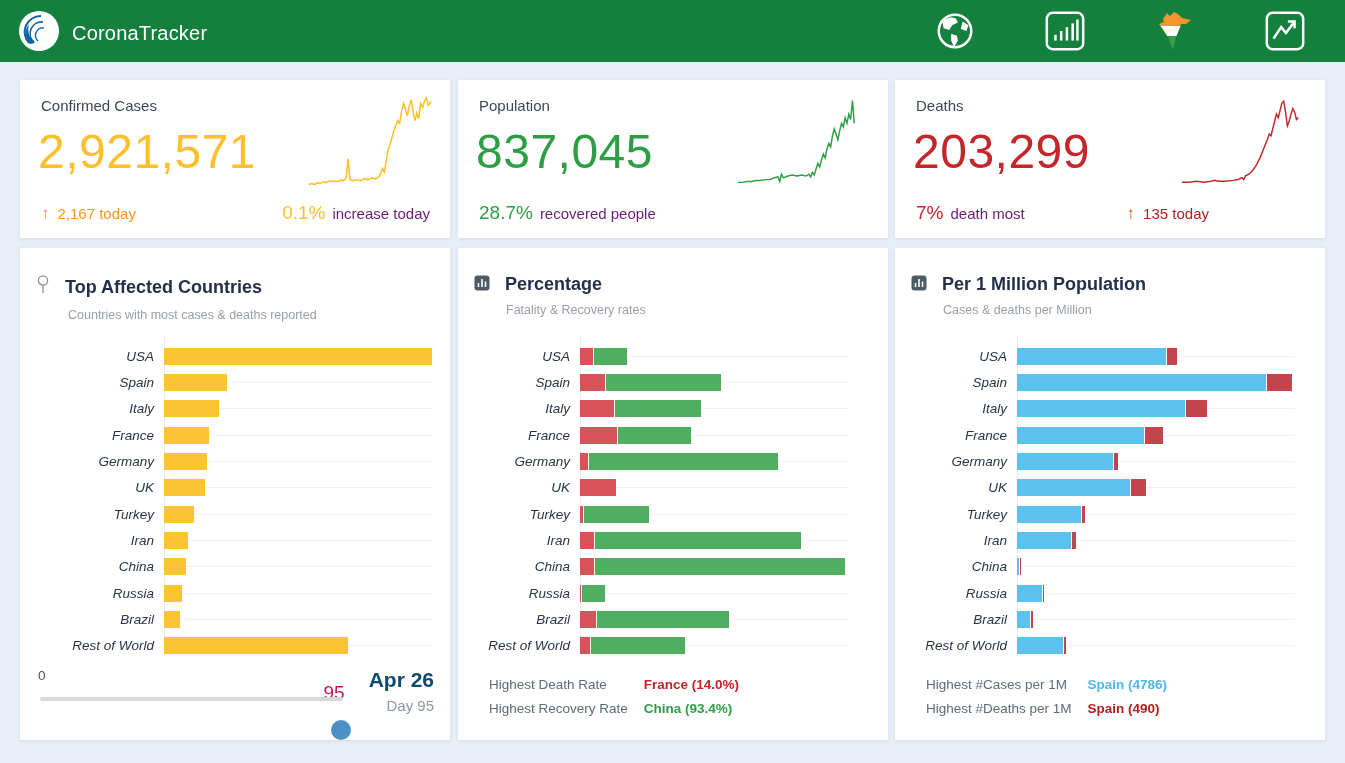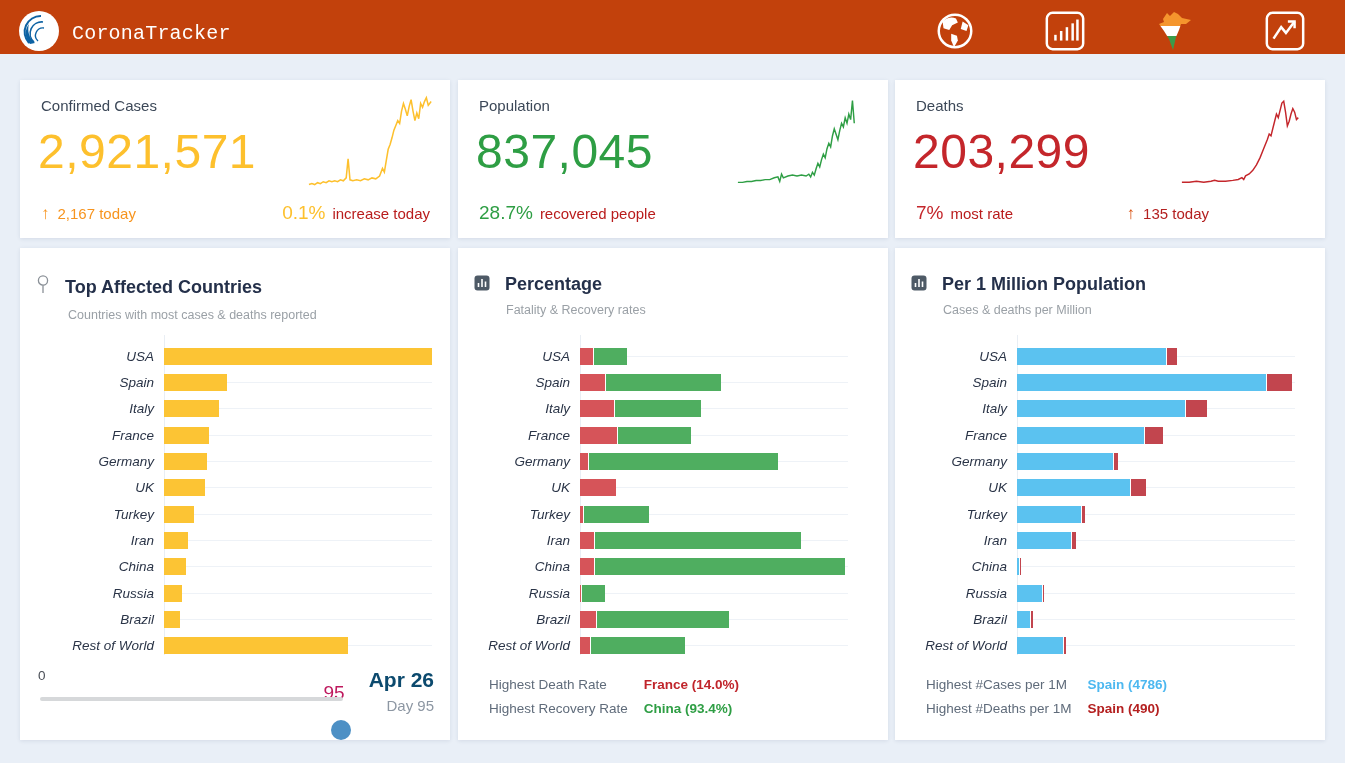--- a/index.html
+++ b/index.html
@@ -1,41 +1,41 @@
 <!DOCTYPE html>
 <html><head>
 <meta charset="utf-8">
 <style>
   * { margin:0; padding:0; box-sizing:border-box; }
   html,body { width:1345px; height:763px; overflow:hidden;
     font-family:"Liberation Sans","DejaVu Sans",sans-serif; background:#e9eff7; }
 
   
-  .navbar { position:absolute; top:0; left:0; width:1345px; height:54px; background:#c2410c;font-family:Liberation Mono, monospace; }
+  .navbar { position:absolute; top:0; left:0; width:1345px; height:62px; background:#15803d; }
   .brand { position:absolute; left:18px; top:10px; display:flex; align-items:center; }
   .brand-name { color:#fff; font-size:20px; font-weight:500; margin-left:12px; letter-spacing:.2px; }
   .nav-icons { position:absolute; right:37px; top:8px; display:flex; gap:64px; align-items:center; }
   .nav-ic { width:46px; height:46px; display:flex; align-items:center; justify-content:center; cursor:pointer; }
 
   
   .card { position:absolute; background:#fff; border-radius:0; box-shadow:0 1px 4px rgba(25,50,90,.10); }
   .stat-card { top:80px; height:158px; width:430px; }
   .chart-card { top:248px; height:492px; width:430px; }
   .c1 { left:20px; } .c2 { left:458px; } .c3 { left:895px; }
 
   
   .stat-title { position:absolute; top:17px; left:21px; font-size:15px; color:#3c4858; }
   .stat-value { position:absolute; top:44px; left:18px; font-size:48px; font-weight:400; letter-spacing:.5px; }
   .v-yellow { color:#fdc02d; } .v-green { color:#2e9e44; } .v-red { color:#c4262b; }
   .stat-bottom { position:absolute; left:21px; right:20px; bottom:14px;
     display:flex; justify-content:space-between; align-items:baseline; }
   .s-orange { color:#f7941e; font-size:15px; }
   .s-arrow { font-size:17px; font-weight:bold; margin-right:8px; }
   .s-pct { font-size:19px; margin-right:7px; }
-  .s-sub { color:#b91c1c; font-size:15px; }
+  .s-sub { color:#701a75; font-size:15px; }
   .deaths-today { margin-right:96px; color:#b42020; font-size:15px; }
   .deaths-arrow { color:#d8500f; font-size:17px; font-weight:bold; margin-right:8px; }
   .spark { position:absolute; }
 
   
   .chart-head { position:absolute; top:26px; left:16px; right:16px; }
   .chart-title-row { display:flex; align-items:center; }
   .chart-title { font-size:18px; font-weight:700; color:#24304a; margin-left:15px; }
   .chart-subtitle { font-size:12.5px; color:#9aa0a6; margin:8px 0 0 32px; }
   .chart-body { position:absolute; top:95px; left:16px; right:16px; }
@@ -155,21 +155,21 @@
 </div>
 
 <div class="card stat-card c3">
   <div class="stat-title">Deaths</div>
   <div class="stat-value v-red">203,299</div>
   <svg class="spark" style="right:14px;top:14px;" width="140" height="100" viewBox="0 0 130 110">
     <polyline fill="none" stroke="#c4262b" stroke-width="1.6" points="0,97 8,97 16,96 24,97 32,96 36,95 40,96 48,96 56,95 62,94 66,92 68,94 70,90 74,88 78,84 82,78 86,70 90,60 94,50 96,44 98,46 100,38 102,30 104,22 106,26 108,18 110,10 112,8 114,20 116,35 118,30 120,22 122,16 124,20 126,28 128,26"></polyline>
   </svg>
   <div class="stat-bottom">
     <span>
-      <span class="s-pct v-red">7%</span><span class="s-sub">most rate</span>
+      <span class="s-pct v-red">7%</span><span class="s-sub">death most</span>
     </span>
     <span class="deaths-today">
       <span class="deaths-arrow">↑</span><span>135 today</span>
     </span>
   </div>
 </div>
 
 <div class="card chart-card c1" style="--lw:128px; --pr:2px;">
   <div class="chart-head">
     <div class="chart-title-row">

